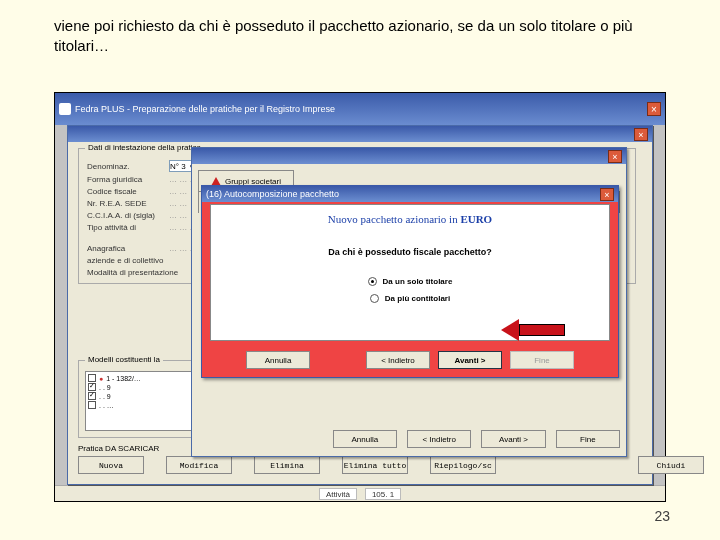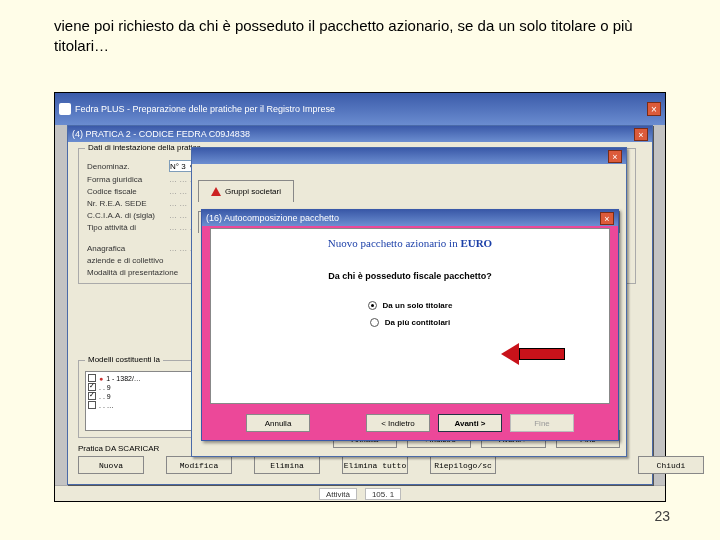--- a/index.html
+++ b/index.html
@@ -39,31 +39,31 @@
   .scar { position:absolute; top: 318px; left:10px; font-size:8px; color:#000;}
 
   .bottom-btns { position:absolute; left:10px; bottom:10px; display:flex; gap:22px;font-family:Liberation Mono, monospace;}
   .bottom-btns .btn { width:66px; height:18px; background:#ece9d8; border:1px solid #888; font-size:8px; display:flex; align-items:center; justify-content:center; cursor:pointer;}
   .bottom-btns .btn.last { margin-left: 120px; }
 
   
   .win-registro { position: absolute; top: 54px; left: 136px; width: 436px; height: 310px; background:#ece9d8; border:1px solid #4a6aa8; box-shadow:2px 2px 2px rgba(0,0,0,.35);}
   .tabs-row { display:flex; margin:6px 6px 0 6px; gap:4px; align-items:flex-end;}
   .tabbtn { flex:1; height:22px; background:#ece9d8; border:1px solid #888; border-bottom:none; font-size:8px; display:flex; align-items:center; justify-content:center; gap:4px; cursor:pointer;}
-  .tabbtn.small { flex:0 0 96px;margin-top:10px;}
+  .tabbtn.small { flex:0 0 96px;}
   .tri-red { width:0;height:0;border-left:5px solid transparent;border-right:5px solid transparent;border-bottom:9px solid #c22; display:inline-block;}
   .tri-yellow { width:0;height:0;border-left:5px solid transparent;border-right:5px solid transparent;border-bottom:9px solid #e8b600; display:inline-block; position:relative;}
   .tri-yellow::after{content:"!"; position:absolute; left:-2px; top:1px; font-size:7px; color:#000;}
 
   .registro-bottom { position:absolute; left:6px; right:6px; bottom:8px; display:flex; gap:10px;}
   .registro-bottom .btn { flex:1; height:18px; background:#ece9d8; border:1px solid #888; font-size:8px; display:flex; align-items:center; justify-content:center; cursor:pointer;}
   .registro-bottom .spacer { flex:2; }
 
   
-  .win-wizard { position: absolute; top: 92px; left: 146px; width: 418px; height: 232px; background:#ec4899; border:1px solid #3a59a8; box-shadow:2px 2px 3px rgba(0,0,0,.4);margin-top:24px;}
+  .win-wizard { position: absolute; top: 92px; left: 146px; width: 418px; height: 193px; background:#ef4444; border:1px solid #3a59a8; box-shadow:2px 2px 3px rgba(0,0,0,.4);}
   .wizard-body { position:absolute; top:18px; left:8px; right:8px; bottom:36px; background:#fff; border:1px solid #888;}
   .wizard-title { text-align:center; font-size:11px; color:#1b3fa8; margin-top:8px; font-family: Georgia, serif;}
   .wizard-title .euro { font-weight:bold; }
   .wizard-q { text-align:center; font-size:9px; color:#000; font-weight:bold; margin-top:22px;}
   .radio-block { margin-top:20px; display:flex; flex-direction:column; align-items:center; gap:8px; font-size:8px; font-weight:bold;}
   .radio-row { display:flex; align-items:center; gap:6px;}
   .radio { width:9px; height:9px; border:1px solid #555; border-radius:50%; background:#fff; display:inline-block; position:relative;}
   .radio.sel::after{content:""; position:absolute; left:2px; top:2px; width:3px; height:3px; background:#000; border-radius:50%;}
 
   .arrow { position:absolute; top:114px; right:44px; width:64px; height:22px;}
@@ -99,21 +99,20 @@
     <div class="statusbar">
       <span style="flex:1"></span>
       <span class="cell">Attività</span>
       <span class="cell">105. 1</span>
       <span style="flex:1"></span>
     </div>
   </div>
 
   <div class="win-pratica">
     <div class="titlebar2">
-      <span>(4) PRATICA 2 - CODICE FEDRA C09J4838</span>
       <span class="x">×</span>
     </div>
 
     <div class="groupbox gb1">
       <div class="gb-title">Dati di intestazione della pratica</div>
       <div style="height:8px"></div>
       <div class="field-row">
         <span class="lab">Denominaz.</span>
         <input value="N° 3  €/$" style="">
         <span class="small-btn">▾</span>

